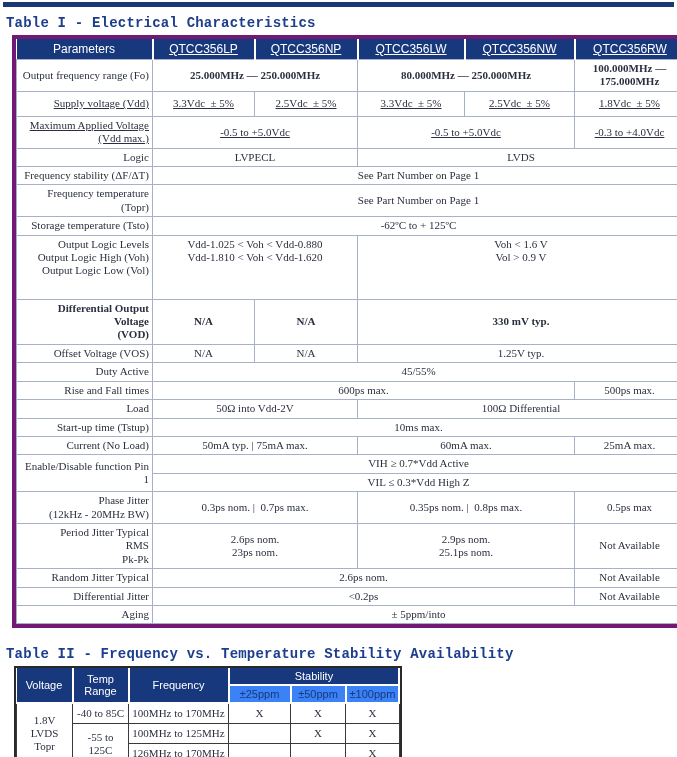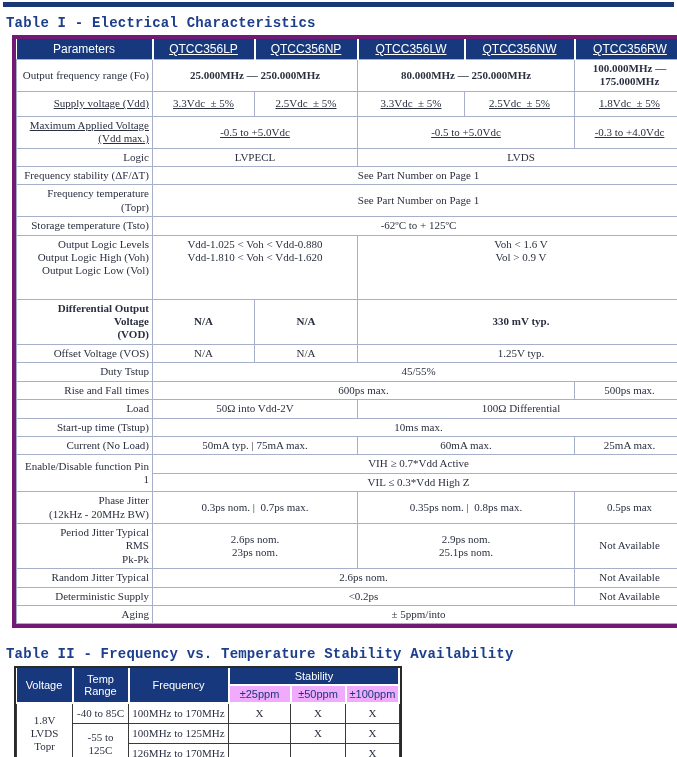--- a/index.html
+++ b/index.html
@@ -66,21 +66,21 @@
   }
   #t2 th {
     font-family: "Liberation Sans", sans-serif;
     font-size: 11px;
     font-weight: normal;
     padding: 2px 3px;
     text-align: center;
     white-space: pre-wrap;
   }
   #t2 th.navy { background: #17387c; color: #ffffff; border: 2px solid #ffffff; }
-  #t2 th.light { background: #f0abfc; color: #17387c; border: 2px solid #ffffff; }
+  #t2 th.light { background: #3b82f6; color: #17387c; border: 2px solid #ffffff; }
   #t2 th:first-child { border-left: none; }
   #t2 tr:first-child th { border-top: none; }
   #t2 td {
     border: 1px solid #3a3a3a;
     font-size: 11px;
     line-height: 1.2;
     padding: 1px 3px;
     text-align: center;
     vertical-align: middle;
     white-space: pre-wrap;
@@ -170,21 +170,21 @@
           <td class="val">N/A</td>
           <td class="val" colspan="3">330 mV typ.</td>
         </tr>
         <tr>
           <td class="param">Offset Voltage (VOS)</td>
           <td class="val">N/A</td>
           <td class="val">N/A</td>
           <td class="val" colspan="3">1.25V typ.</td>
         </tr>
         <tr>
-          <td class="param">Duty Tstup</td>
+          <td class="param">Duty Active</td>
           <td class="val" colspan="5">45/55%</td>
         </tr>
         <tr>
           <td class="param">Rise and Fall times</td>
           <td class="val" colspan="4">600ps max.</td>
           <td class="val">500ps max.</td>
         </tr>
         <tr>
           <td class="param">Load</td>
           <td class="val" colspan="2">50Ω into Vdd-2V</td>
@@ -224,21 +224,21 @@
           <td class="val" colspan="2">2.9ps nom.
 25.1ps nom.</td>
           <td class="val">Not Available</td>
         </tr>
         <tr>
           <td class="param">Random Jitter Typical</td>
           <td class="val" colspan="4">2.6ps nom.</td>
           <td class="val">Not Available</td>
         </tr>
         <tr>
-          <td class="param">Deterministic Supply</td>
+          <td class="param">Differential Jitter</td>
           <td class="val" colspan="4">&lt;0.2ps</td>
           <td class="val">Not Available</td>
         </tr>
         <tr>
           <td class="param">Aging</td>
           <td class="val" colspan="5">± 5ppm/into</td>
         </tr>
       </tbody>
   </table>
 </div>

